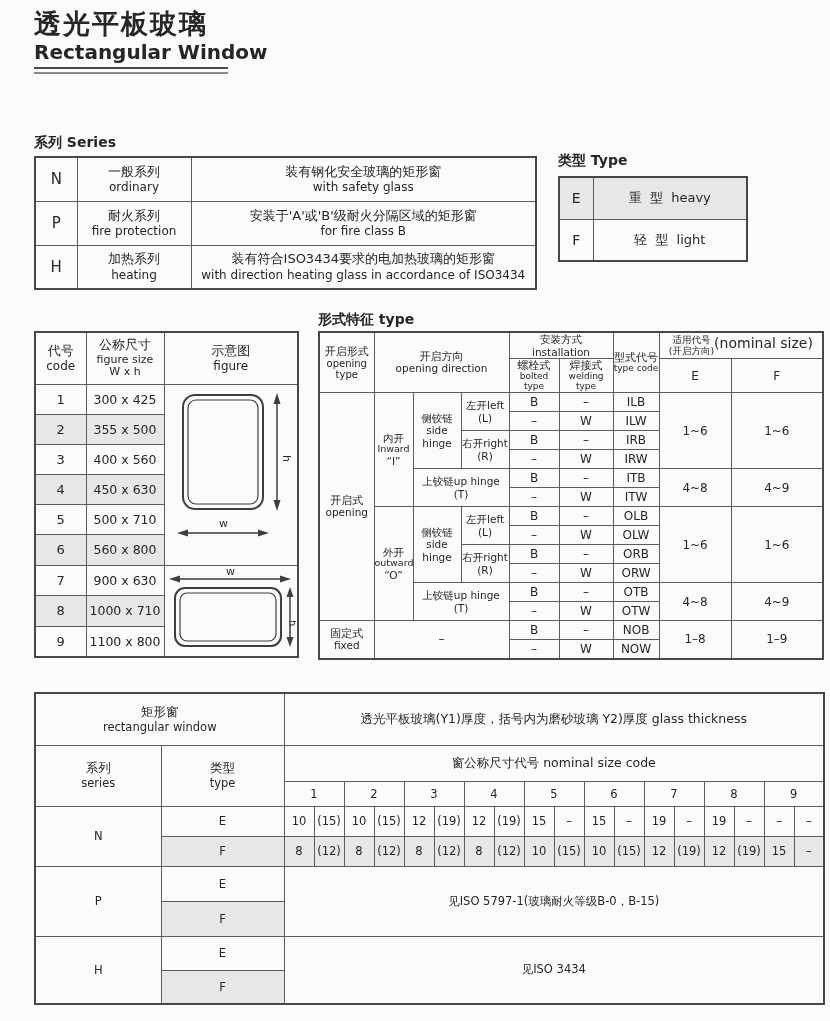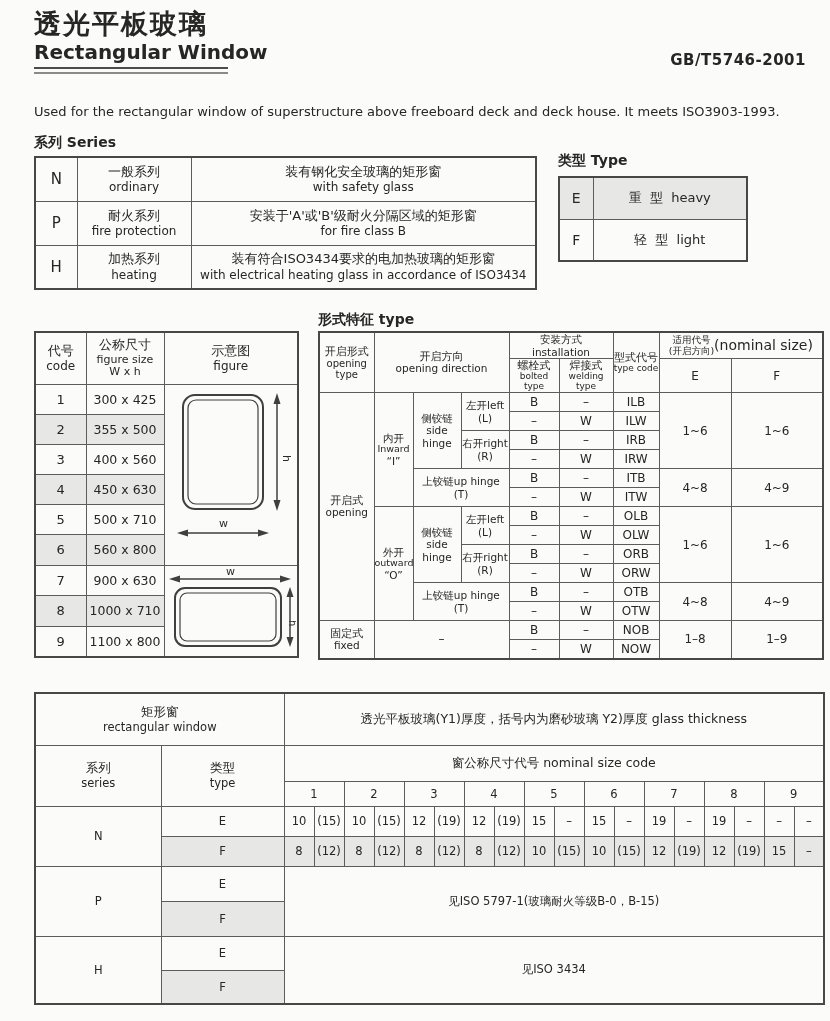--- a/index.html
+++ b/index.html
@@ -45,43 +45,41 @@
   
   #featTable{left:318px;top:331px;width:504px;}
   #featTable tr.h1{height:26px;}
   #featTable tr.h2{height:26px;}
   #featTable tr.r{height:19px;}
   #featTable td{font-size:12px;}
   #featTable .hz{font-size:11px;line-height:1.2;}
   #featTable .hsm{font-size:9px;line-height:1.1;}
   #featTable .dir{font-size:10.5px;line-height:1.18;}
   #featTable .stack2{display:flex;flex-direction:column;justify-content:space-around;height:100%;}
-  #featTable .app{display:flex;align-items:center;justify-content:center;gap:0;}
+  #featTable .app{display:flex;align-items:flex-start;justify-content:center;gap:0;}
   
   #glassTable{left:34px;top:692px;width:789px;}
   #glassTable td{font-size:11.5px;}
   #glassTable tr.g1{height:52px;}
   #glassTable tr.g2{height:36px;margin-left:36px;}
   #glassTable tr.g3{height:25px;}
   #glassTable tr.gn{height:30px;}
   #glassTable tr.gp{height:35px;}
   #glassTable tr.gh{height:34px;}
   #glassTable .hz{font-size:12.5px;line-height:1.3;}
   svg text{font-family:"DejaVu Sans","Liberation Sans",sans-serif;}
 </style>
 </head>
 <body>
 
 <div class="page">
 
   <div class="abs title-zh">透光平板玻璃</div>
   <div class="abs title-en">Rectangular Window</div>
   <div class="abs title-rule"></div>
-  <div class="abs std">GB/T5746-2001</div>
-  <div class="abs intro-en">Used for the rectangular window of superstructure above freeboard deck and deck house. It meets ISO3903-1993.</div>
 
   <div class="abs sec-label" style="left:34px;top:134px">系列  Series</div>
   <table class="tbl" id="seriesTable">
     <colgroup>
         <col style="width:42px">
         <col style="width:114px">
         <col style="width:345px">
       </colgroup>
     <tbody>
         <tr>
@@ -107,21 +105,21 @@
       </td>
     </tr>
     <tr>
       <td class="code">H</td>
       <td>
         <div class="zh">加热系列</div>
         <div class="en">heating</div>
       </td>
       <td class="left-text">
         <div class="zh">装有符合ISO3434要求的电加热玻璃的矩形窗</div>
-        <div class="en">with electrical heating glass in accordance of ISO3434</div>
+        <div class="en">with direction heating glass in accordance of ISO3434</div>
       </td>
     </tr>
   </tbody>
     </table>
 
   <div class="abs sec-label" style="left:558px;top:152px">类型  Type</div>
   <table class="tbl" id="typeTable">
     <colgroup>
         <col style="width:34px">
         <col style="width:154px">

